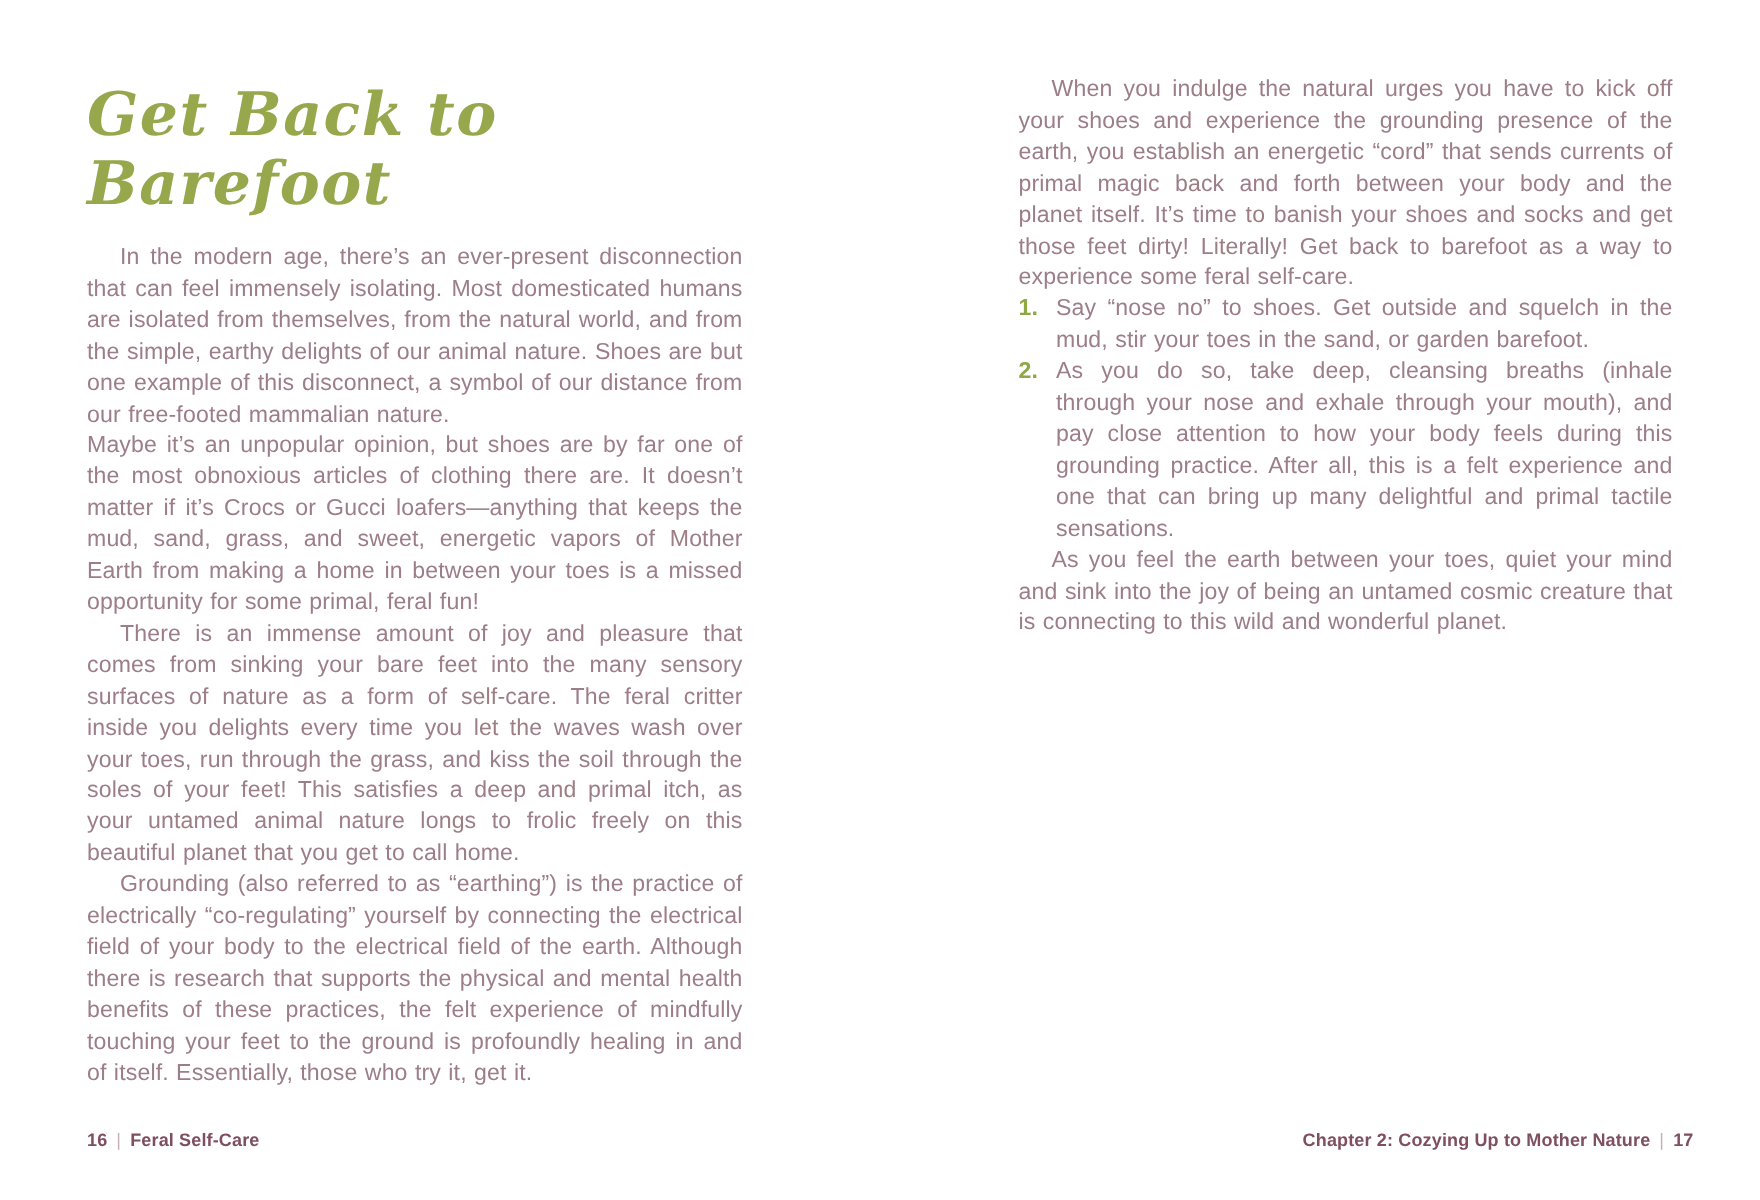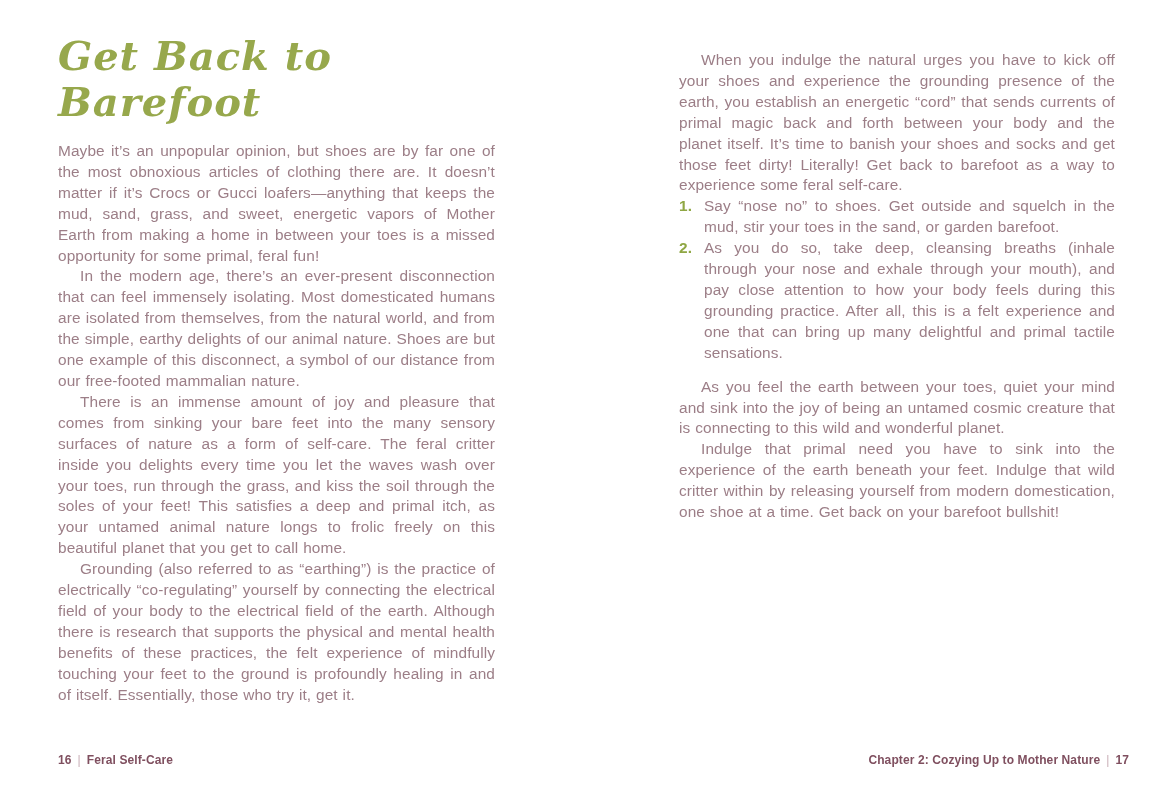--- a/index.html
+++ b/index.html
@@ -17,39 +17,39 @@
     top: 0;
     width: 437px;
   }
   .page-right {
     position: absolute;
     left: 679px;
     top: 50px;
     width: 436px;
   }
   .chapter-title {
-    margin: 33px 0 16px 0;
+    margin: 54px 0 16px 0;
     color: #97a84c;
     font-family: "DejaVu Serif", serif;
     font-style: italic;
     font-weight: bold;
     font-size: 40px;
     line-height: 1.15;
     letter-spacing: 1px;
   }
   .para {
     font-size: 15.4px;
     line-height: 20.9px;
     color: #9c7e87;
     text-align: justify;
     letter-spacing: 0.1px;
     word-spacing: 0.5px;
   }
   .para.indent { text-indent: 22px; }
-  .space-before { margin-top: 13px; }
+  .space-before { }
   .it { }
   .howto-heading {
     color: #8fa744;
     font-weight: bold;
     font-size: 17.5px;
     margin: 12px 0 7px 0;
     letter-spacing: 0.2px;
   }
   .howto-list .li {
     position: relative;
@@ -85,38 +85,37 @@
   }
 </style>
 </head>
 <body>
 
 <div class="spread">
 
   <div class="page-left">
     <div class="chapter-title">Get Back to Barefoot</div>
     <div id="left-body">
+        <div class="para indent"><span>In the modern age, there’s an ever-present disconnection that can feel immensely isolating. Most domesticated humans are isolated from themselves, from the natural world, and from the simple, earthy delights of our animal nature. Shoes are but one example of this disconnect, a symbol of our distance from our free-footed mammalian nature.</span></div>
         <div class="para"><span>Maybe it’s an unpopular opinion, but shoes are by far one of the most obnoxious articles of clothing there are. It doesn’t matter if it’s Crocs or Gucci loafers—anything that keeps the mud, sand, grass, and sweet, energetic vapors of Mother Earth from making a home in between your toes is a missed opportunity for some primal, feral fun!</span></div>
-        <div class="para indent"><span>In the modern age, there’s an ever-present disconnection that can feel immensely isolating. Most domesticated humans are isolated from themselves, from the natural world, and from the simple, earthy delights of our animal nature. Shoes are but one example of this disconnect, a symbol of our distance from our free-footed mammalian nature.</span></div>
         <div class="para indent"><span>There is an immense amount of joy and pleasure that comes from sinking your bare feet into the many sensory surfaces of nature as a form of self-care. The feral critter inside you delights every time you let the waves wash over your toes, run through the grass, and kiss the soil through the soles of your feet! This satisfies a deep and primal itch, as your untamed animal nature longs to frolic freely on this beautiful planet that you get to call home.</span></div>
         <div class="para indent"><span>Grounding (also referred to as “earthing”) is the practice of electrically “co-regulating” yourself by connecting the electrical field of your body to the electrical field of the earth. Although there is research that supports the physical and mental health benefits of these practices, the felt experience of mindfully touching your feet to the ground is profoundly healing in and of itself. Essentially, those who try it, </span><span class="it">get it</span><span>.</span></div>
       </div>
   </div>
 
   <div class="page-right">
     <div id="right-intro">
         <div class="para indent"><span>When you indulge the natural urges you have to kick off your shoes and experience the grounding presence of the earth, you establish an energetic “cord” that sends currents of primal magic back and forth between your body and the planet itself. It’s time to banish your shoes and socks and get those feet dirty! </span><span class="it">Literally!</span><span> Get back to barefoot as a way to experience some feral self-care.</span></div>
       </div>
     <div id="right-list" class="howto-list">
         <div class="li"><span class="num">1.</span><span>Say “</span><span class="it">nose no</span><span>” to shoes. Get outside and squelch in the mud, stir your toes in the sand, or garden barefoot.</span></div>
         <div class="li"><span class="num">2.</span><span>As you do so, take deep, cleansing breaths (inhale through your nose and exhale through your mouth), and pay close attention to how your body feels during this grounding practice. After all, this is a felt experience and one that can bring up many delightful and primal tactile sensations.</span></div>
       </div>
     <div id="right-closing">
         <div class="para indent space-before"><span>As you feel the earth between your toes, quiet your mind and sink into the joy of being an untamed cosmic creature that is connecting to this wild and wonderful planet.</span></div>
-        <div class="para indent"><span>Indulge that primal need you have to sink into the experience of the earth beneath your feet. Indulge that wild critter within by releasing yourself from modern domestication, one shoe at a time. Get back on your barefoot bullshit!</span></div>
       </div>
   </div>
 
   <div class="footer footer-left">
     <span>16</span><span class="sep">|</span><span>Feral Self-Care</span>
   </div>
 
   <div class="footer footer-right">
     <span>Chapter 2: Cozying Up to Mother Nature</span><span class="sep">|</span><span>17</span>
   </div>

